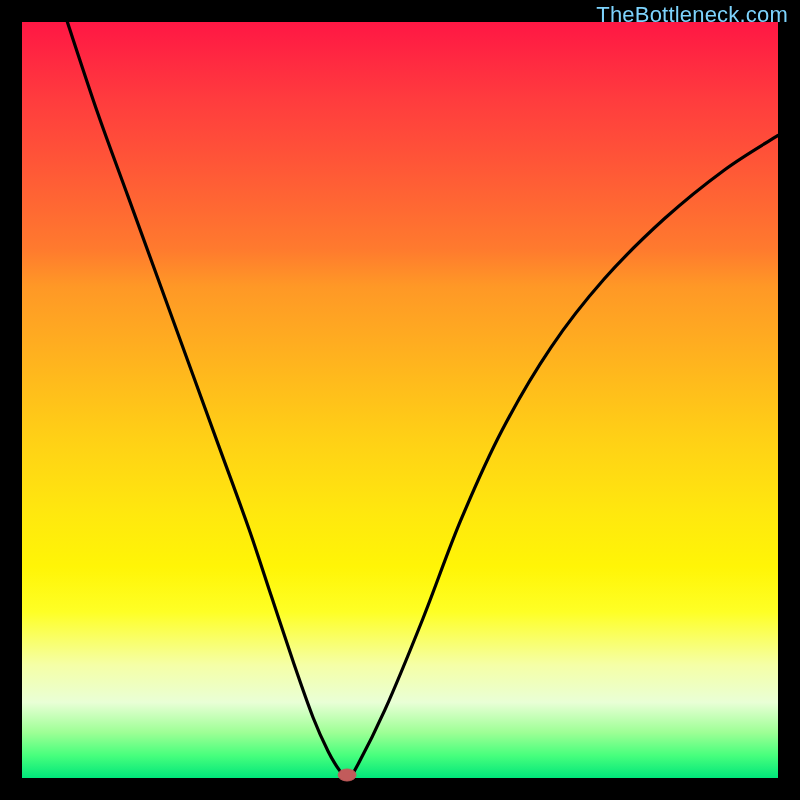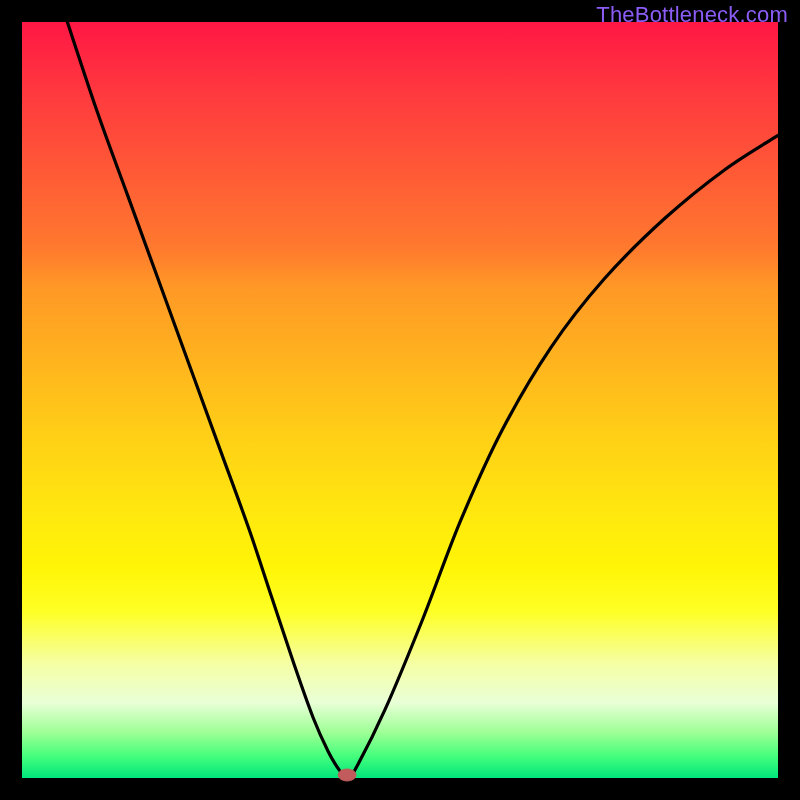--- a/index.html
+++ b/index.html
@@ -14,21 +14,21 @@
   .frame {
     position: relative;
     width: 800px;
     height: 800px;
     background: #000;
   }
   .watermark {
     position: absolute;
     top: 2px;
     right: 12px;
-    color: #8b5cf6;
+    color: #7dd3fc;
     font-size: 22px;
     letter-spacing: 0.2px;
     z-index: 10;
     font-weight: 500;
   }
   .plot {
     position: absolute;
     left: 22px;
     top: 22px;
     width: 756px;

